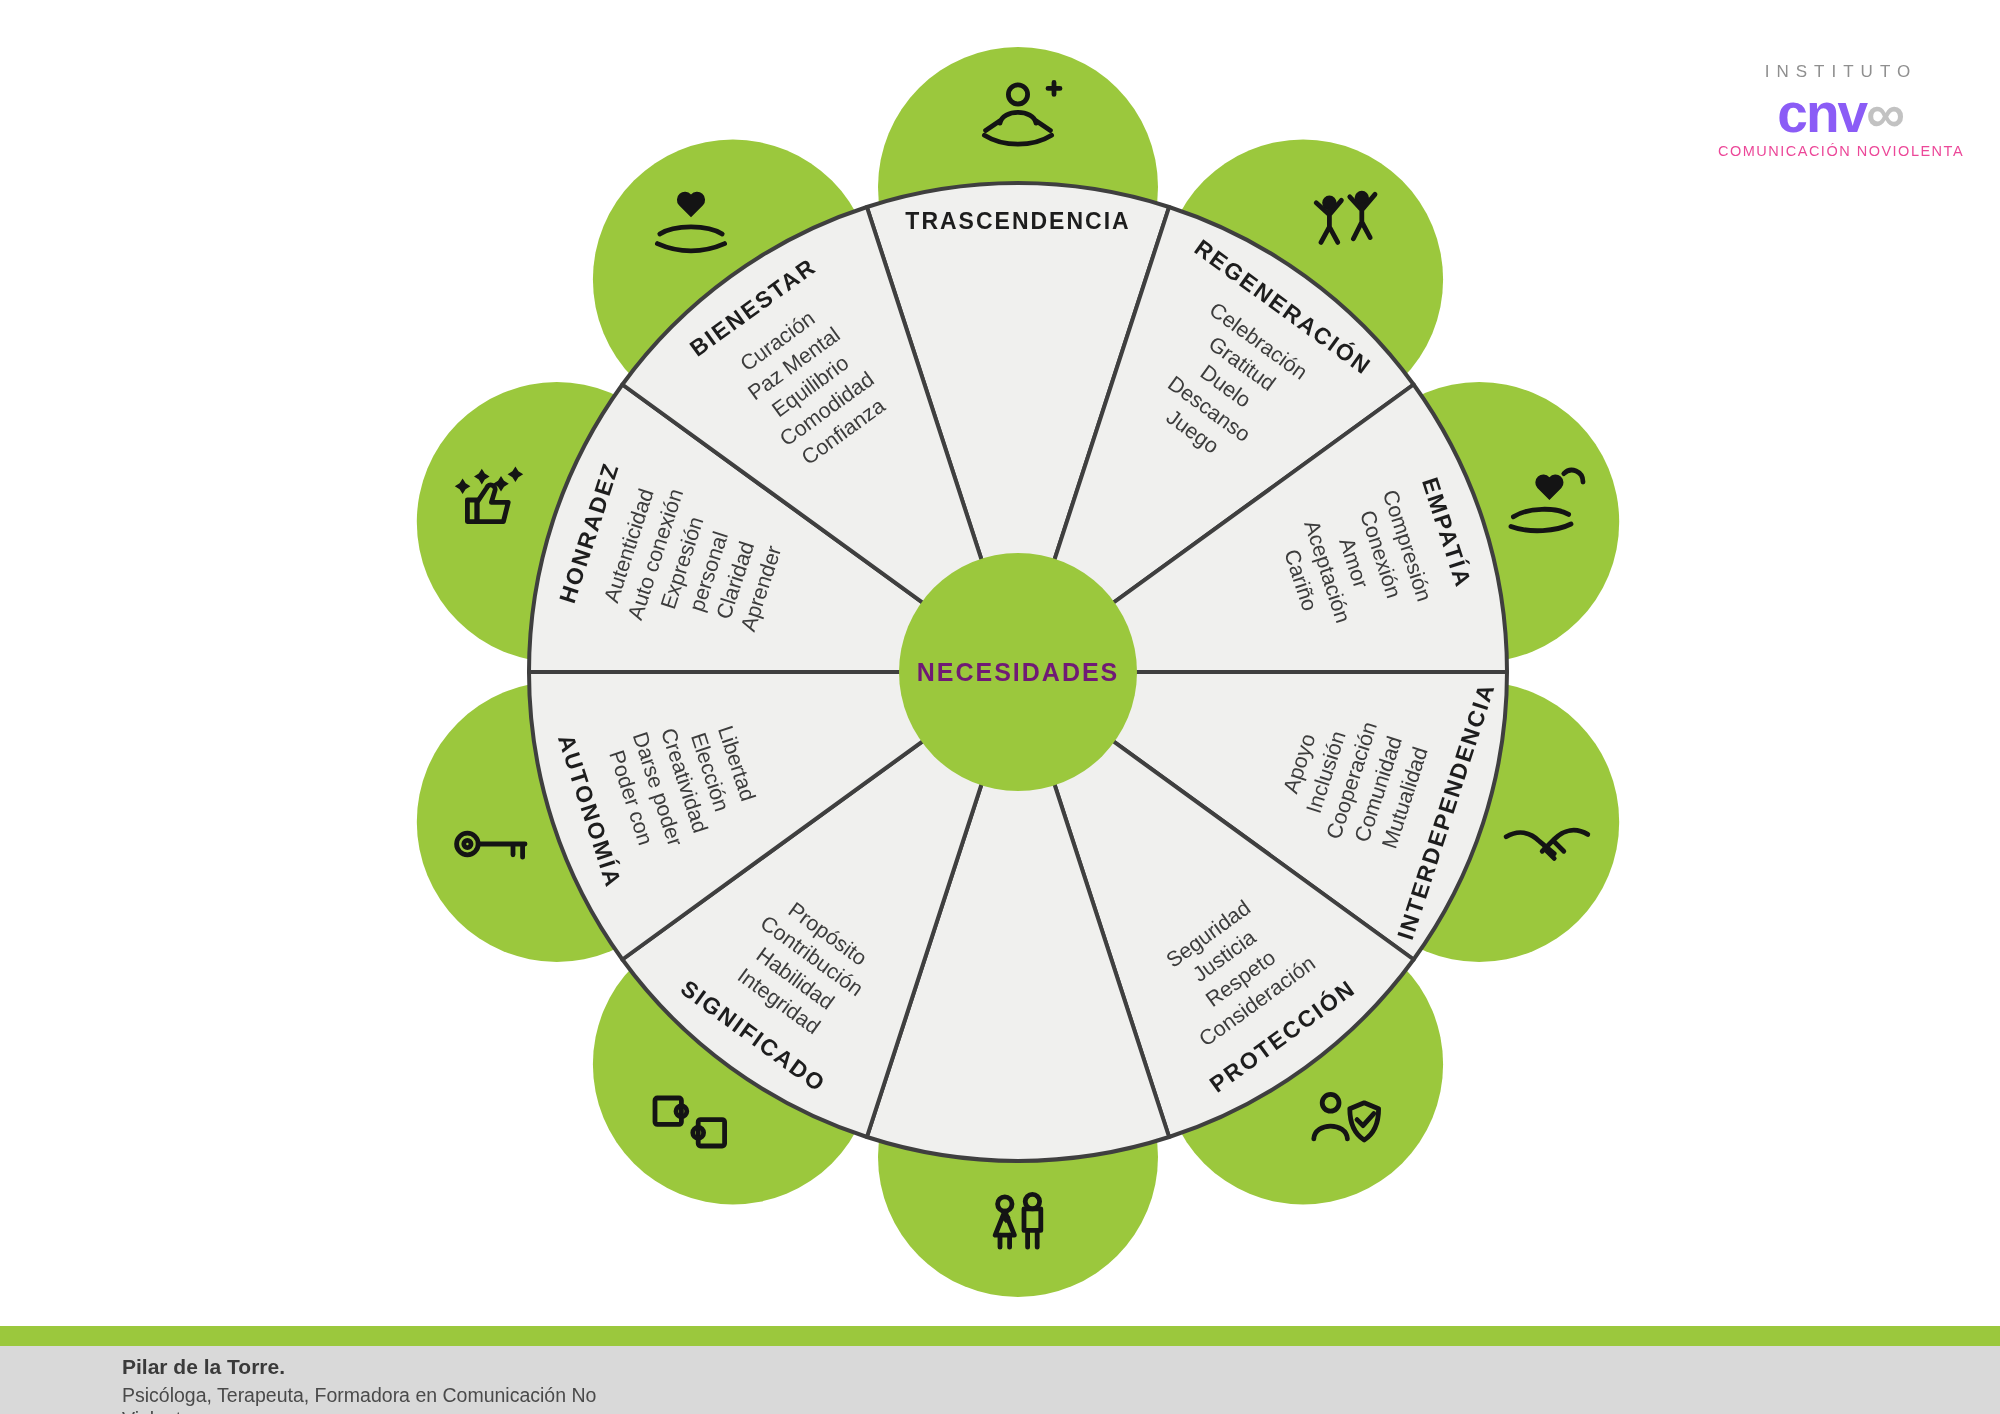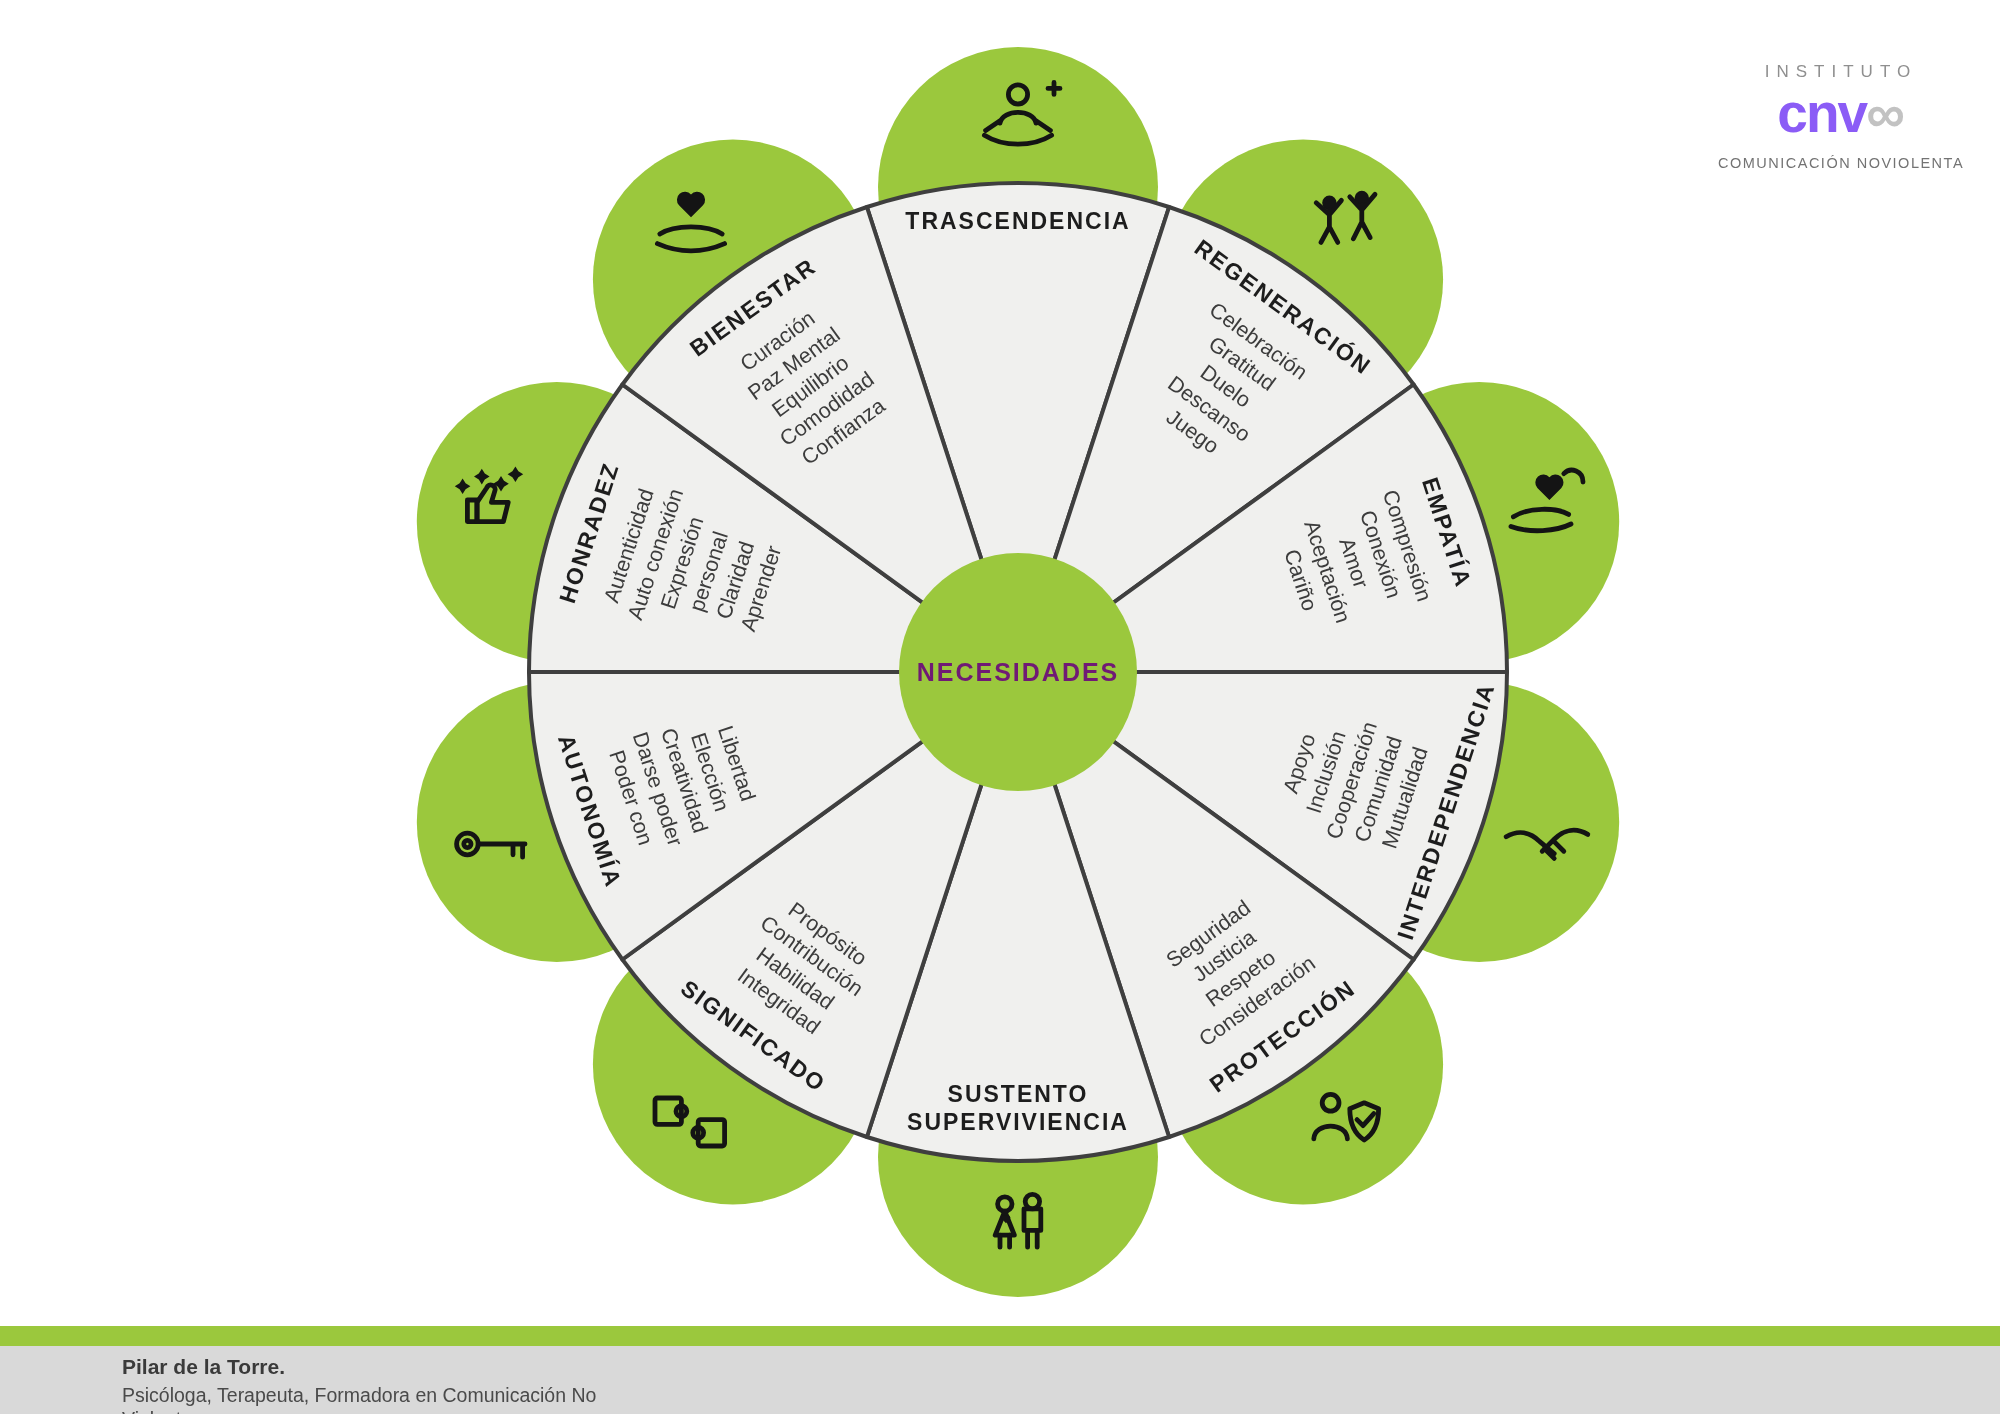--- a/index.html
+++ b/index.html
@@ -33,21 +33,21 @@
 
   .petal-icon{position:absolute;width:96px;height:96px;margin:-48px 0 0 -48px;}
   .ic{stroke:#141414;stroke-width:4;fill:none;stroke-linecap:round;stroke-linejoin:round;}
   .icf{fill:#141414;stroke:none;}
 
   .logo{position:absolute;top:62px;left:1706px;width:270px;text-align:center;}
   .logo-top{font-size:17px;letter-spacing:7px;color:#8f8f8f;}
   .logo-mid{line-height:1;margin-top:4px;}
   .logo-brand{font-size:55px;font-weight:bold;color:#8b5cf6;letter-spacing:-2px;margin-top:44px;}
   .logo-inf{font-size:54px;color:#c2c2c2;font-weight:bold;}
-  .logo-sub{font-size:14.5px;letter-spacing:1.5px;color:#737373;margin-top:14px;}
+  .logo-sub{font-size:14.5px;letter-spacing:1.5px;color:#ec4899;margin-top:2px;}
 
   .footer-bar{position:absolute;left:0;top:1326px;width:2000px;height:20px;background:#9bc83d;}
   .footer{
     position:absolute;left:0;top:1346px;width:2000px;height:68px;background:#d9d9d9;
     padding:9px 16px 0 122px;box-sizing:border-box;
   }
   .footer-author{font-weight:bold;font-size:21px;color:#3a3a3a;}
   .footer-desc{font-size:19.5px;color:#4a4a4a;white-space:pre-line;margin-top:4px;line-height:1.25;}
 </style>
 </head>
@@ -186,22 +186,20 @@
 
 <div class="seg flip" style="transform:rotate(144deg) translateY(-315px) rotate(180deg)">
   <div class="seg-label">PROTECCIÓN</div>
   <div class="seg-needs">Seguridad
 Justicia
 Respeto
 Consideración</div>
 </div>
 
 <div class="seg flip" style="transform:rotate(180deg) translateY(-315px) rotate(180deg)">
-  <div class="seg-label">SUSTENTO
-SUPERVIVIENCIA</div>
 </div>
 
 <div class="seg flip" style="transform:rotate(216deg) translateY(-315px) rotate(180deg)">
   <div class="seg-label">SIGNIFICADO</div>
   <div class="seg-needs">Propósito
 Contribución
 Habilidad
 Integridad</div>
 </div>
 

